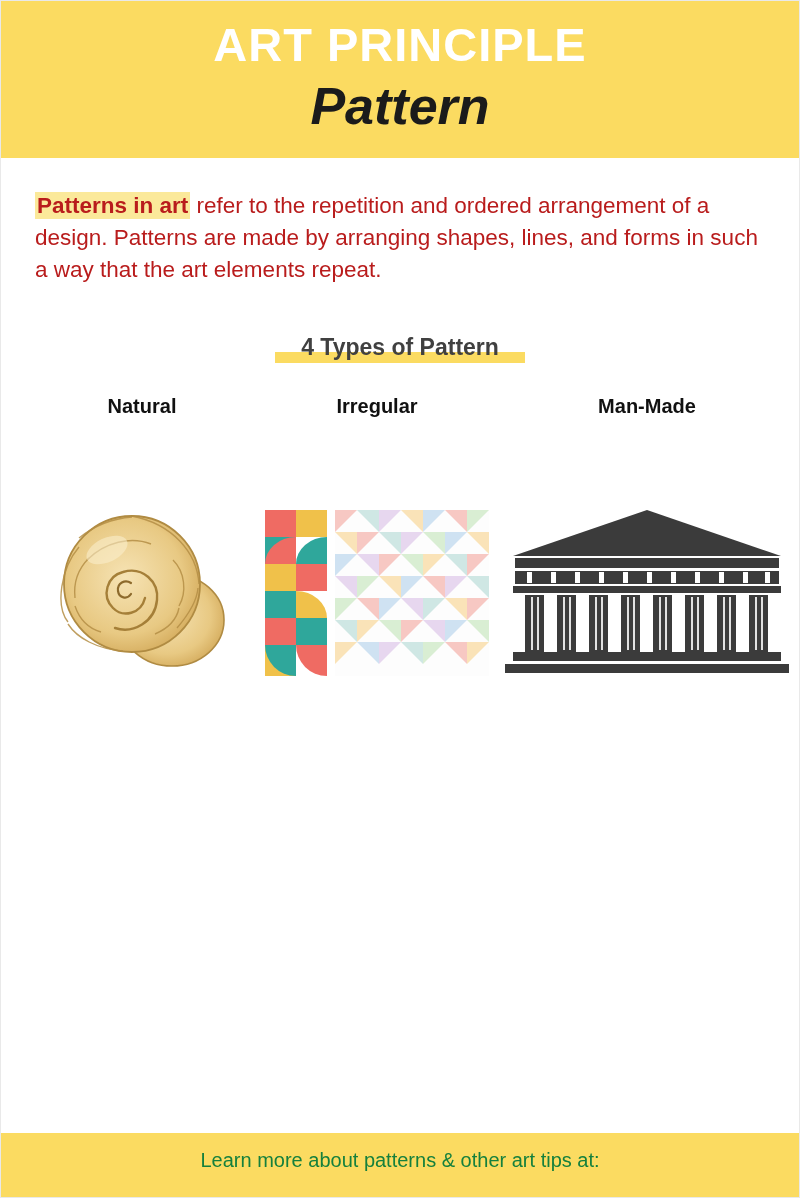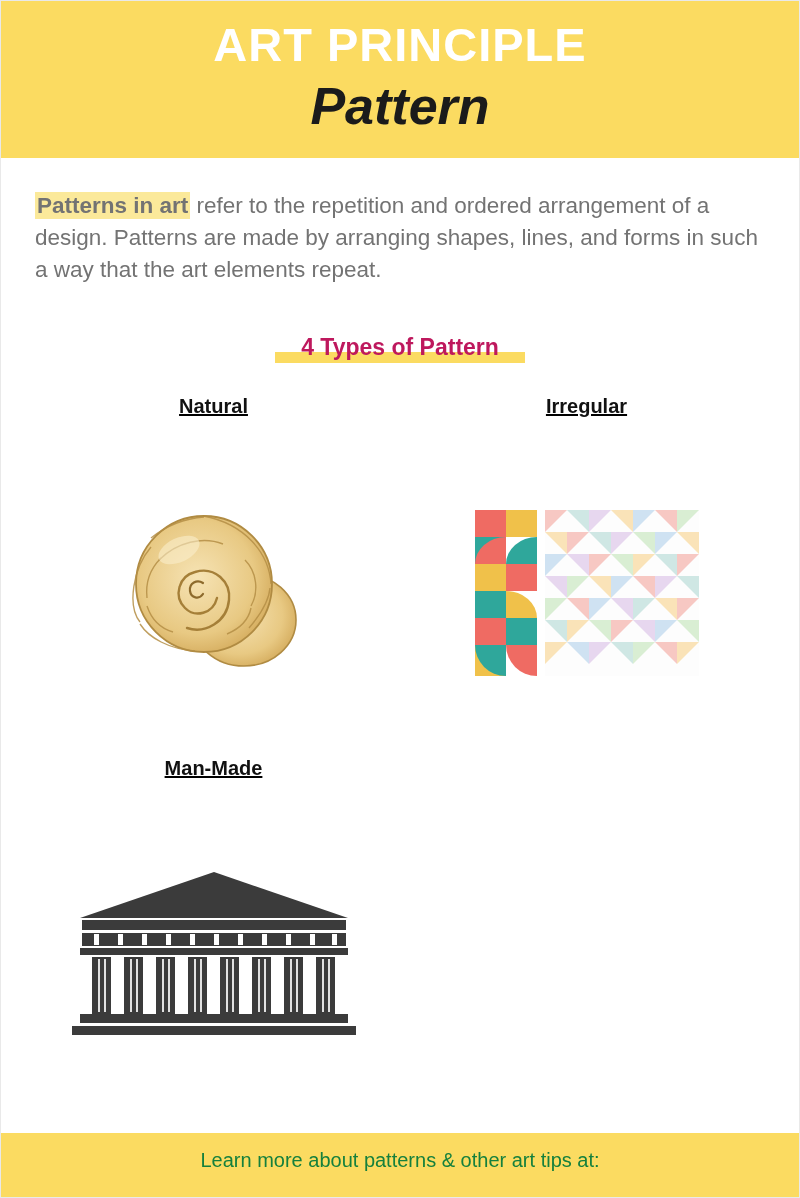--- a/index.html
+++ b/index.html
@@ -45,64 +45,63 @@
     color: #1b1b1b;
     line-height: 1.15;
     margin: 6px 0 0 0;
   }
 
   
   .intro {
     padding: 32px 34px 0 34px;
     font-size: 22.5px;
     line-height: 1.42;
-    color: #737373;
+    color: #b91c1c;
   }
   .intro .hl {
     font-weight: bold;
     background: #fbe99a;
     padding: 1px 2px;
   }
 
   
   .section-heading-wrap {
     text-align: center;
     margin-top: 48px;
   }
   .section-heading {
     display: inline-block;
     position: relative;
     font-size: 23px;
     font-weight: bold;
-    color: #be185d;
+    color: #404040;
     padding: 0 26px;
   }
   .section-heading .bar {
     position: absolute;
     left: 0;
     right: 0;
     bottom: -2px;
     height: 11px;
     background: #fbdb61;
     z-index: 0;
   }
   .section-heading .txt {
     position: relative;
     z-index: 1;
   }
 
   
   .grid {
     flex: 1;
     display: grid;
-    grid-template-columns: 1fr 1fr;
+    grid-template-columns: 1fr 1fr 1fr;
     grid-template-rows: 1fr 1fr;
     padding: 34px 26px 14px 26px;
     box-sizing: border-box;
-    text-decoration: underline;
   }
   .cell {
     display: flex;
     flex-direction: column;
     align-items: center;
   }
   .cell-title {
     font-size: 20px;
     font-weight: bold;
     color: #111111;

